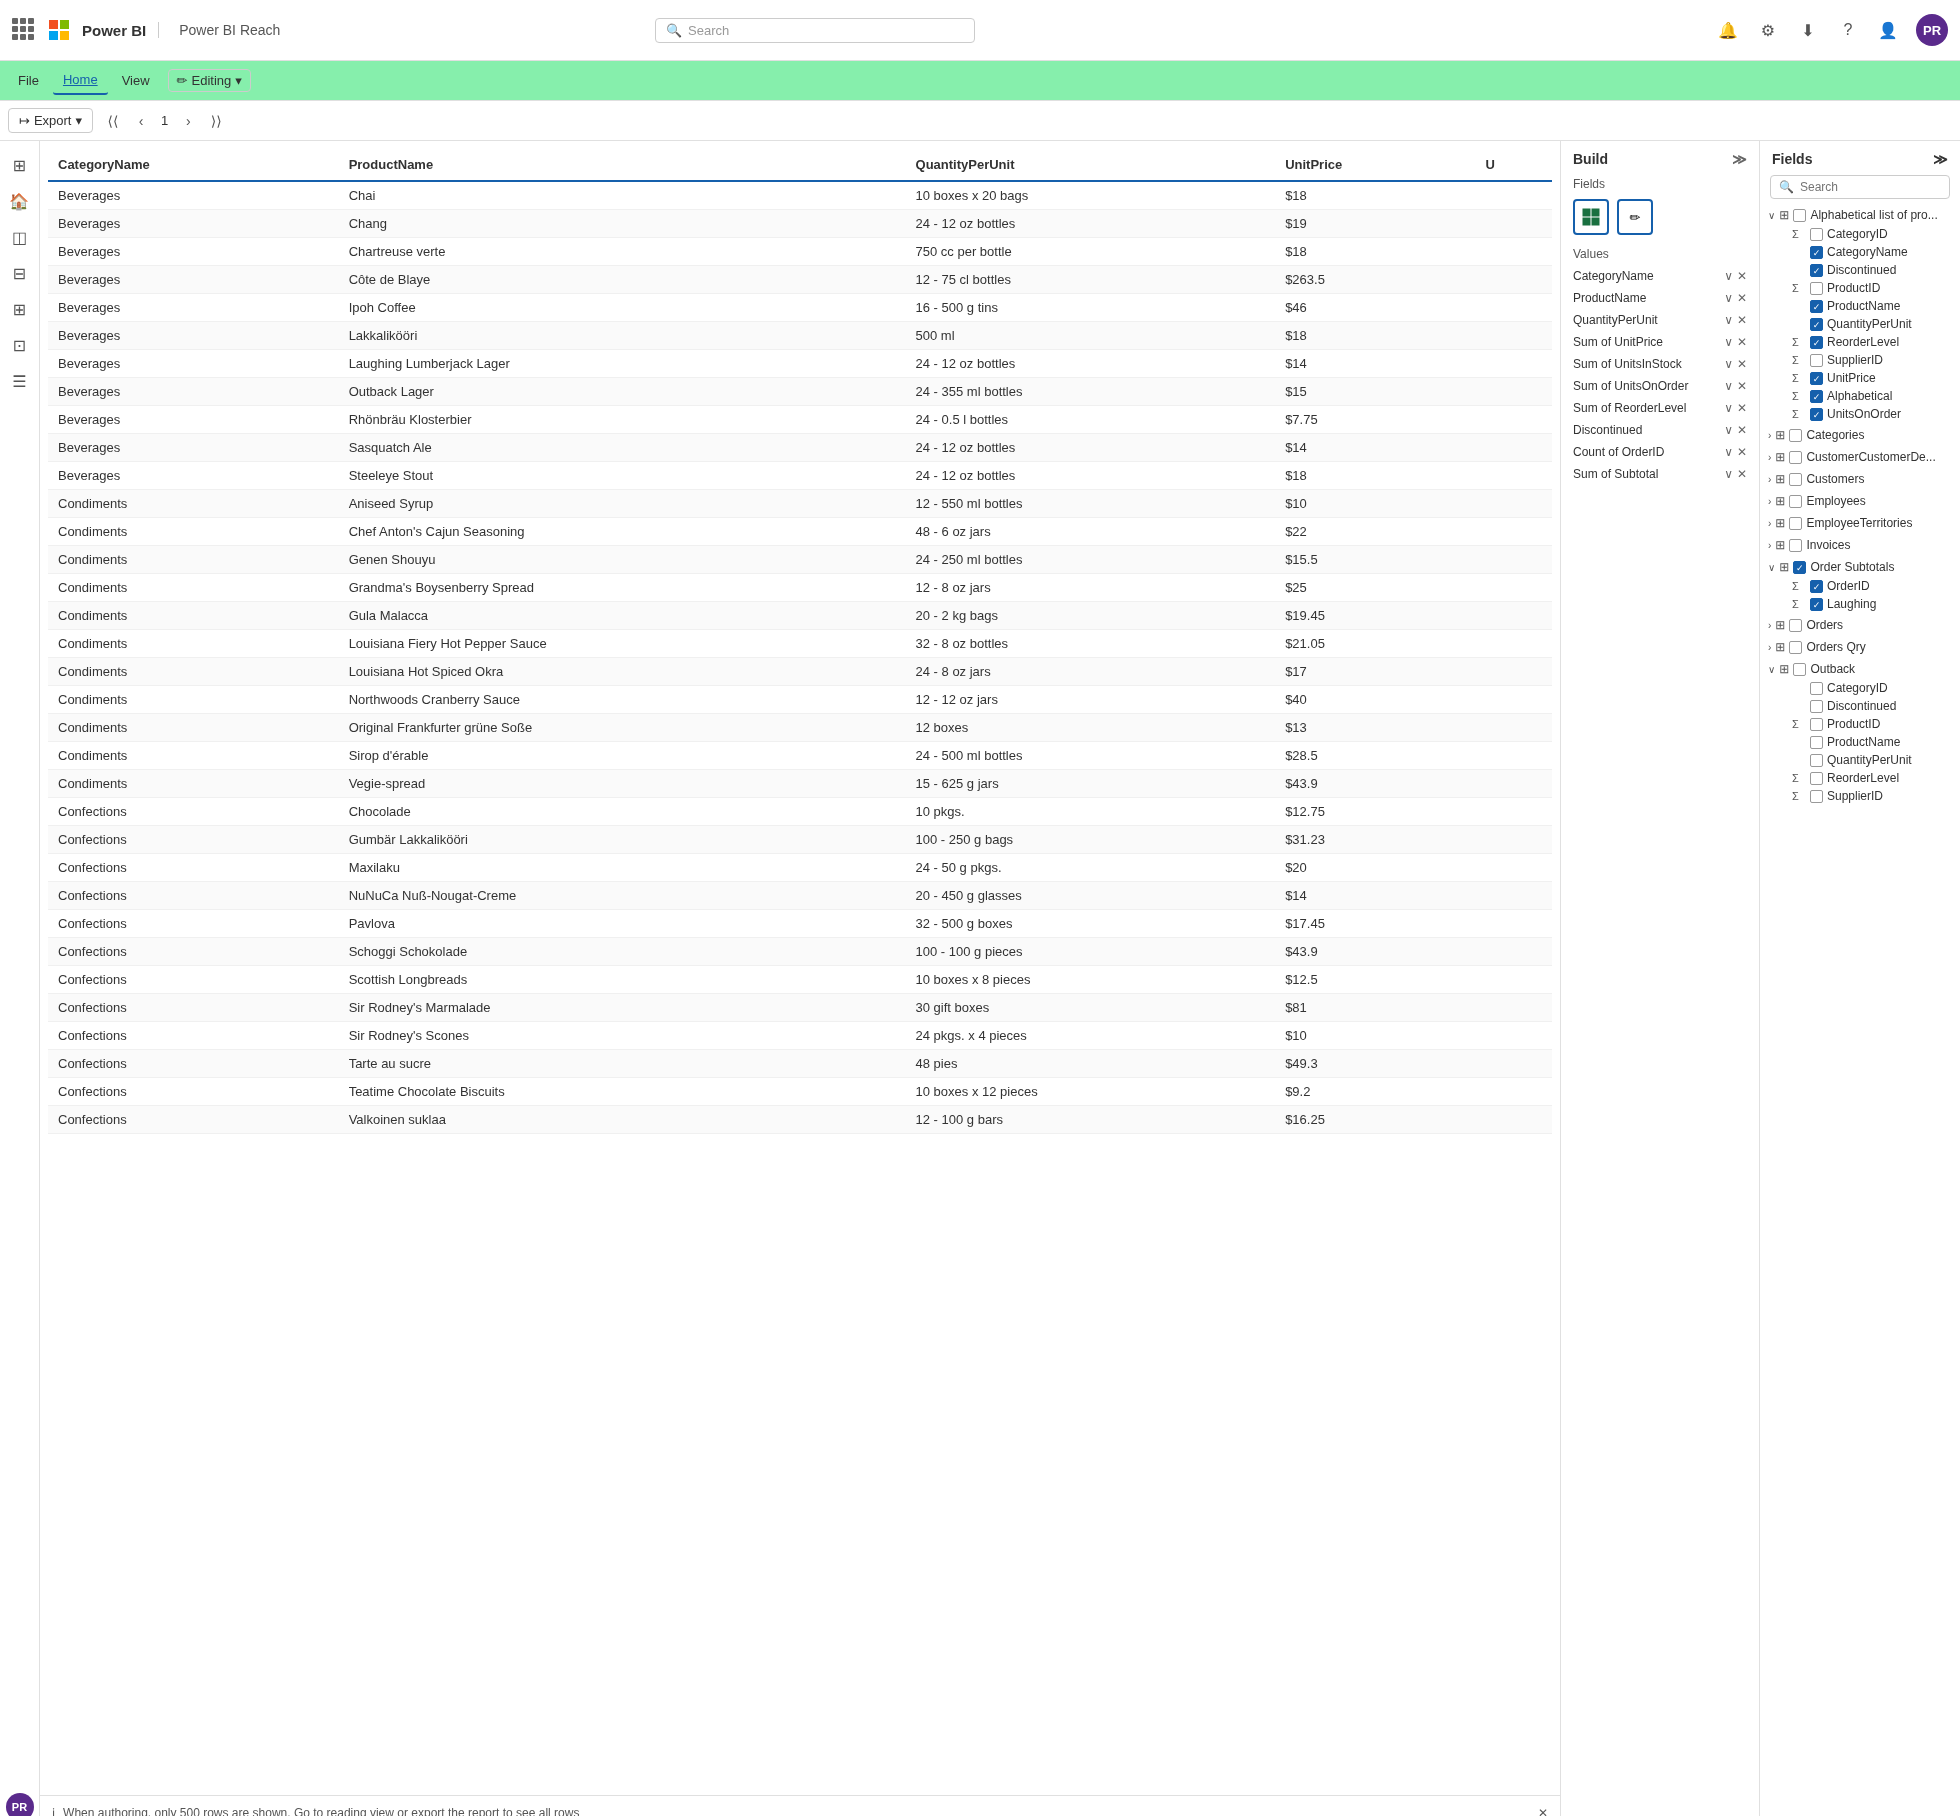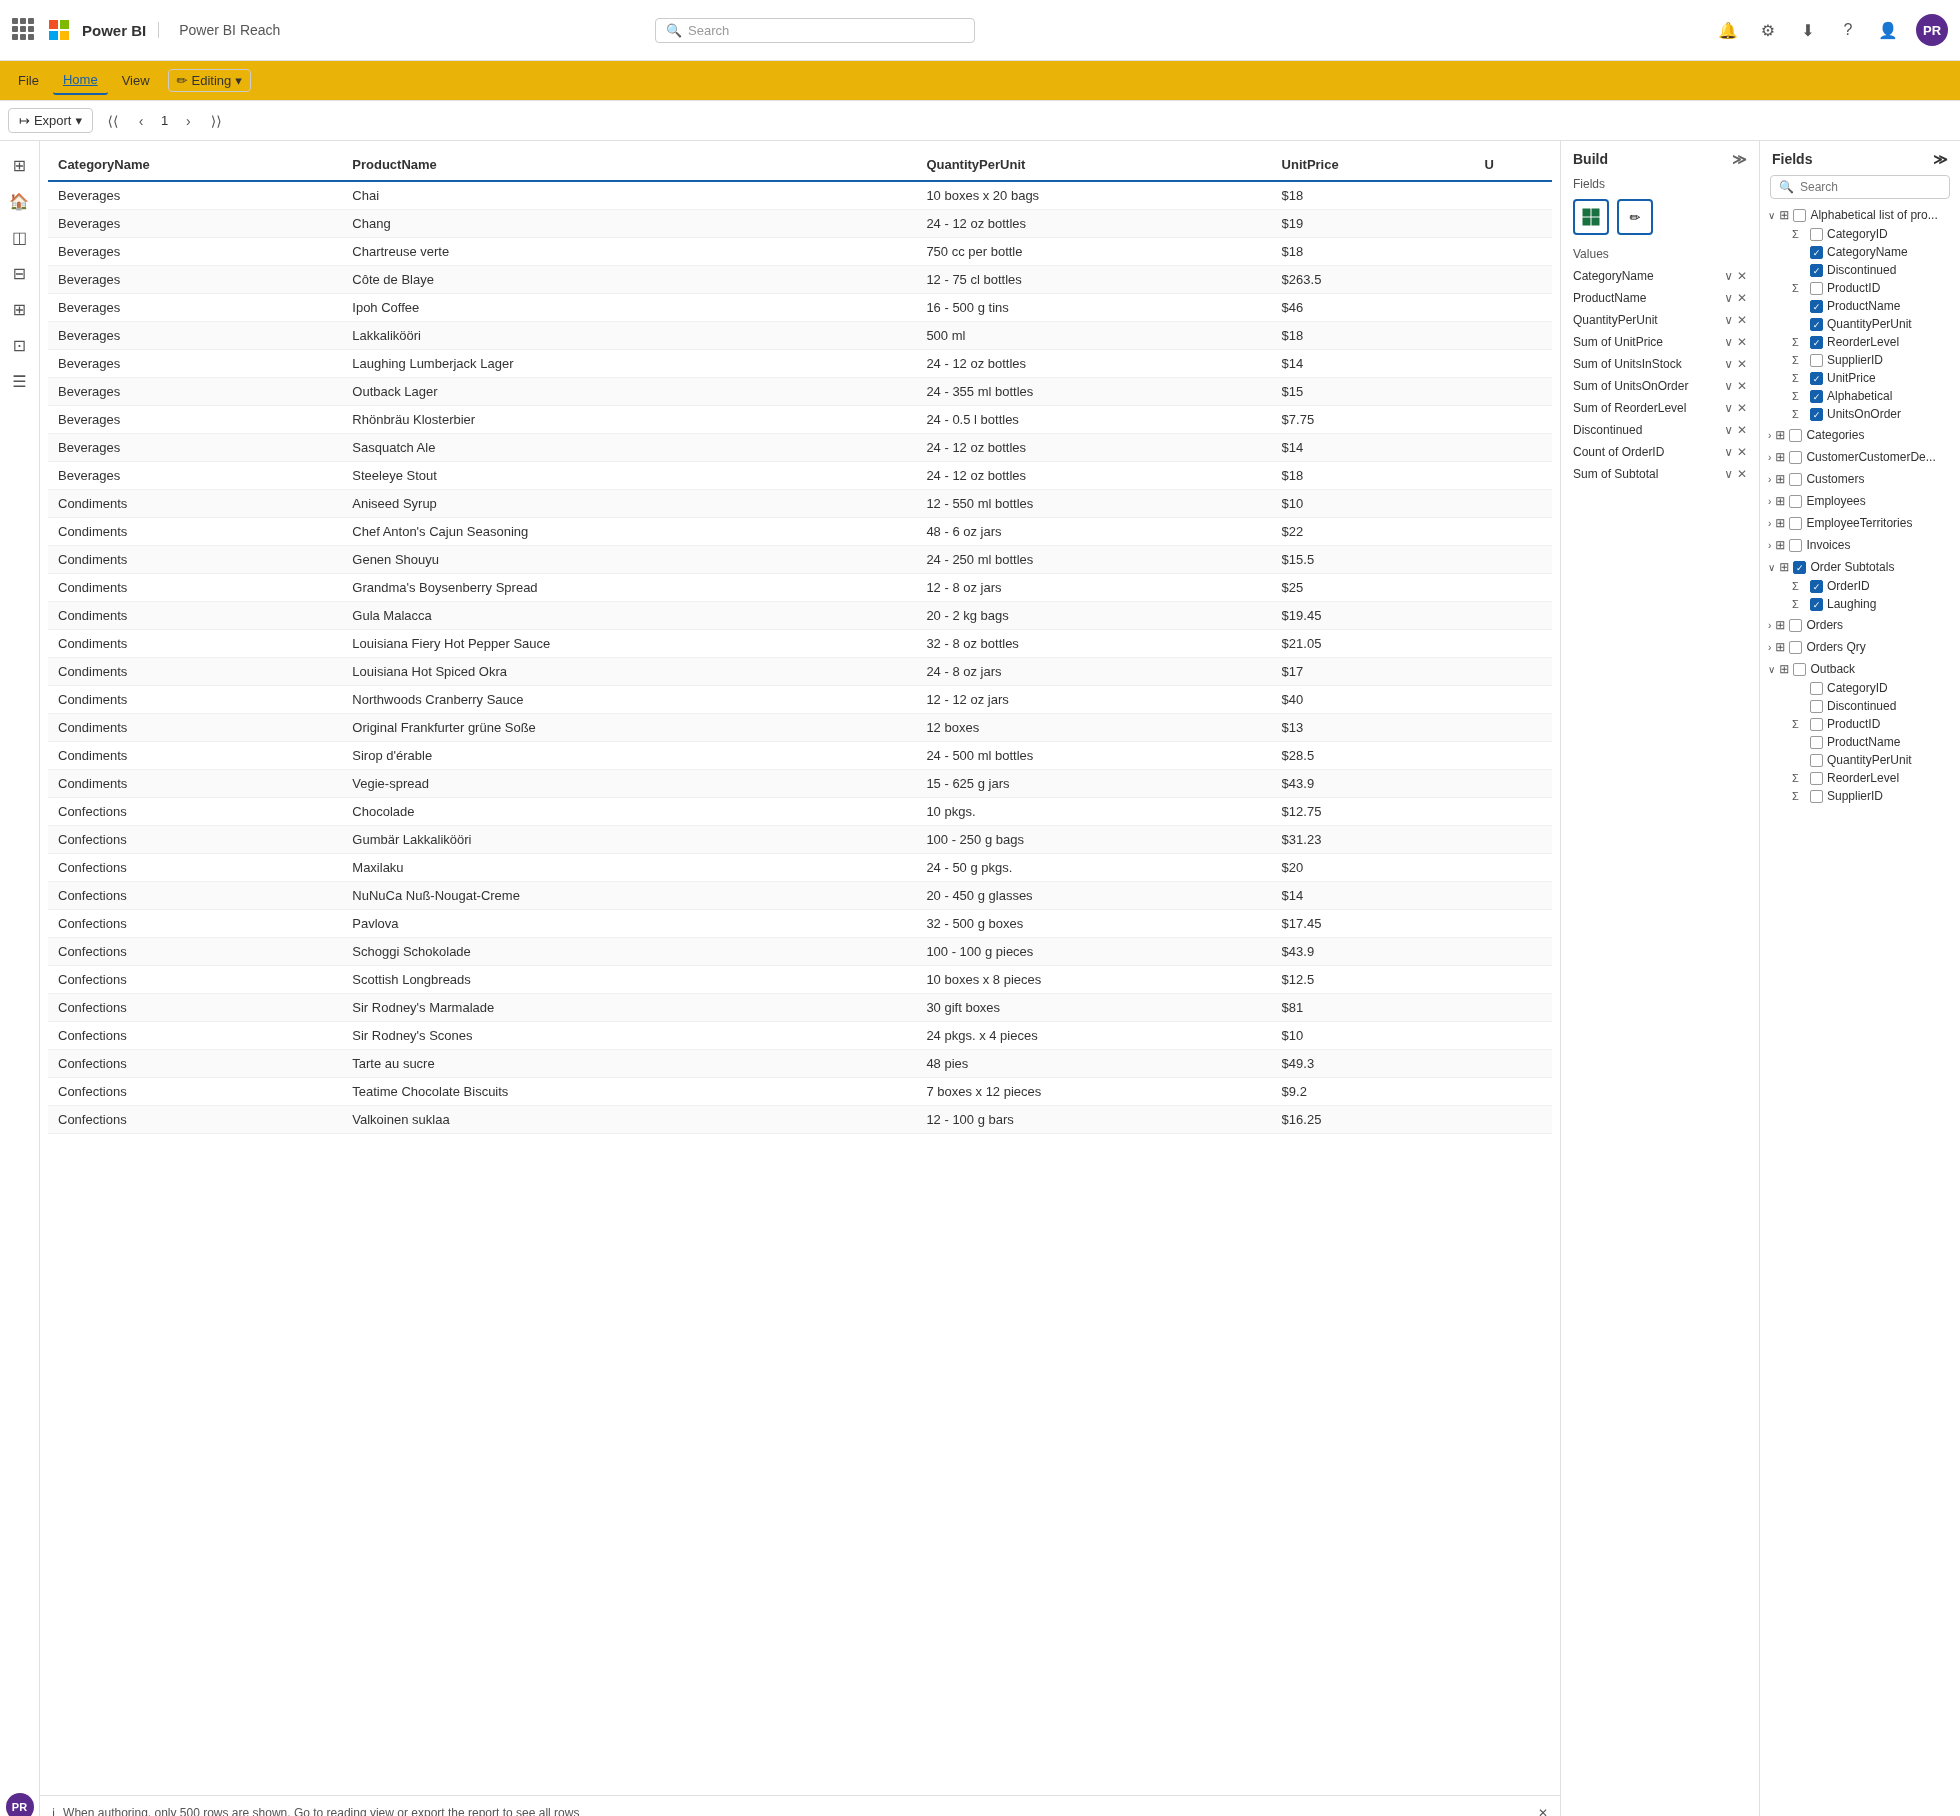--- a/index.html
+++ b/index.html
@@ -31,21 +31,21 @@
       padding: 4px 10px; width: 320px; gap: 6px;
       color: #555;
     }
     .nav-icons { display: flex; align-items: center; gap: 16px; margin-left: auto; }
     .nav-icon-btn { cursor: pointer; color: #555; font-size: 16px; width: 24px; height: 24px; display: flex; align-items: center; justify-content: center; }
     .avatar { width: 32px; height: 32px; border-radius: 50%; background: #5a2a8c; color: #fff; display: flex; align-items: center; justify-content: center; font-size: 13px; font-weight: 600; }
 
     
     .ribbon {
       height: 40px;
-      background: #eab308;
+      background: #86efac;
       border-bottom: 1px solid #e0e0e0;
       display: flex;
       align-items: center;
       padding: 0 8px;
       gap: 4px;
     }
     .ribbon-tab {
       padding: 6px 10px; font-size: 13px; cursor: pointer; color: #333; border-radius: 3px;
     }
     .ribbon-tab.active {
@@ -542,21 +542,21 @@
             <tr>
               <td>Confections</td>
               <td>Tarte au sucre</td>
               <td>48 pies</td>
               <td>$49.3</td>
               <td></td>
             </tr>
             <tr>
               <td>Confections</td>
               <td>Teatime Chocolate Biscuits</td>
-              <td>7 boxes x 12 pieces</td>
+              <td>10 boxes x 12 pieces</td>
               <td>$9.2</td>
               <td></td>
             </tr>
             <tr>
               <td>Confections</td>
               <td>Valkoinen suklaa</td>
               <td>12 - 100 g bars</td>
               <td>$16.25</td>
               <td></td>
             </tr>

